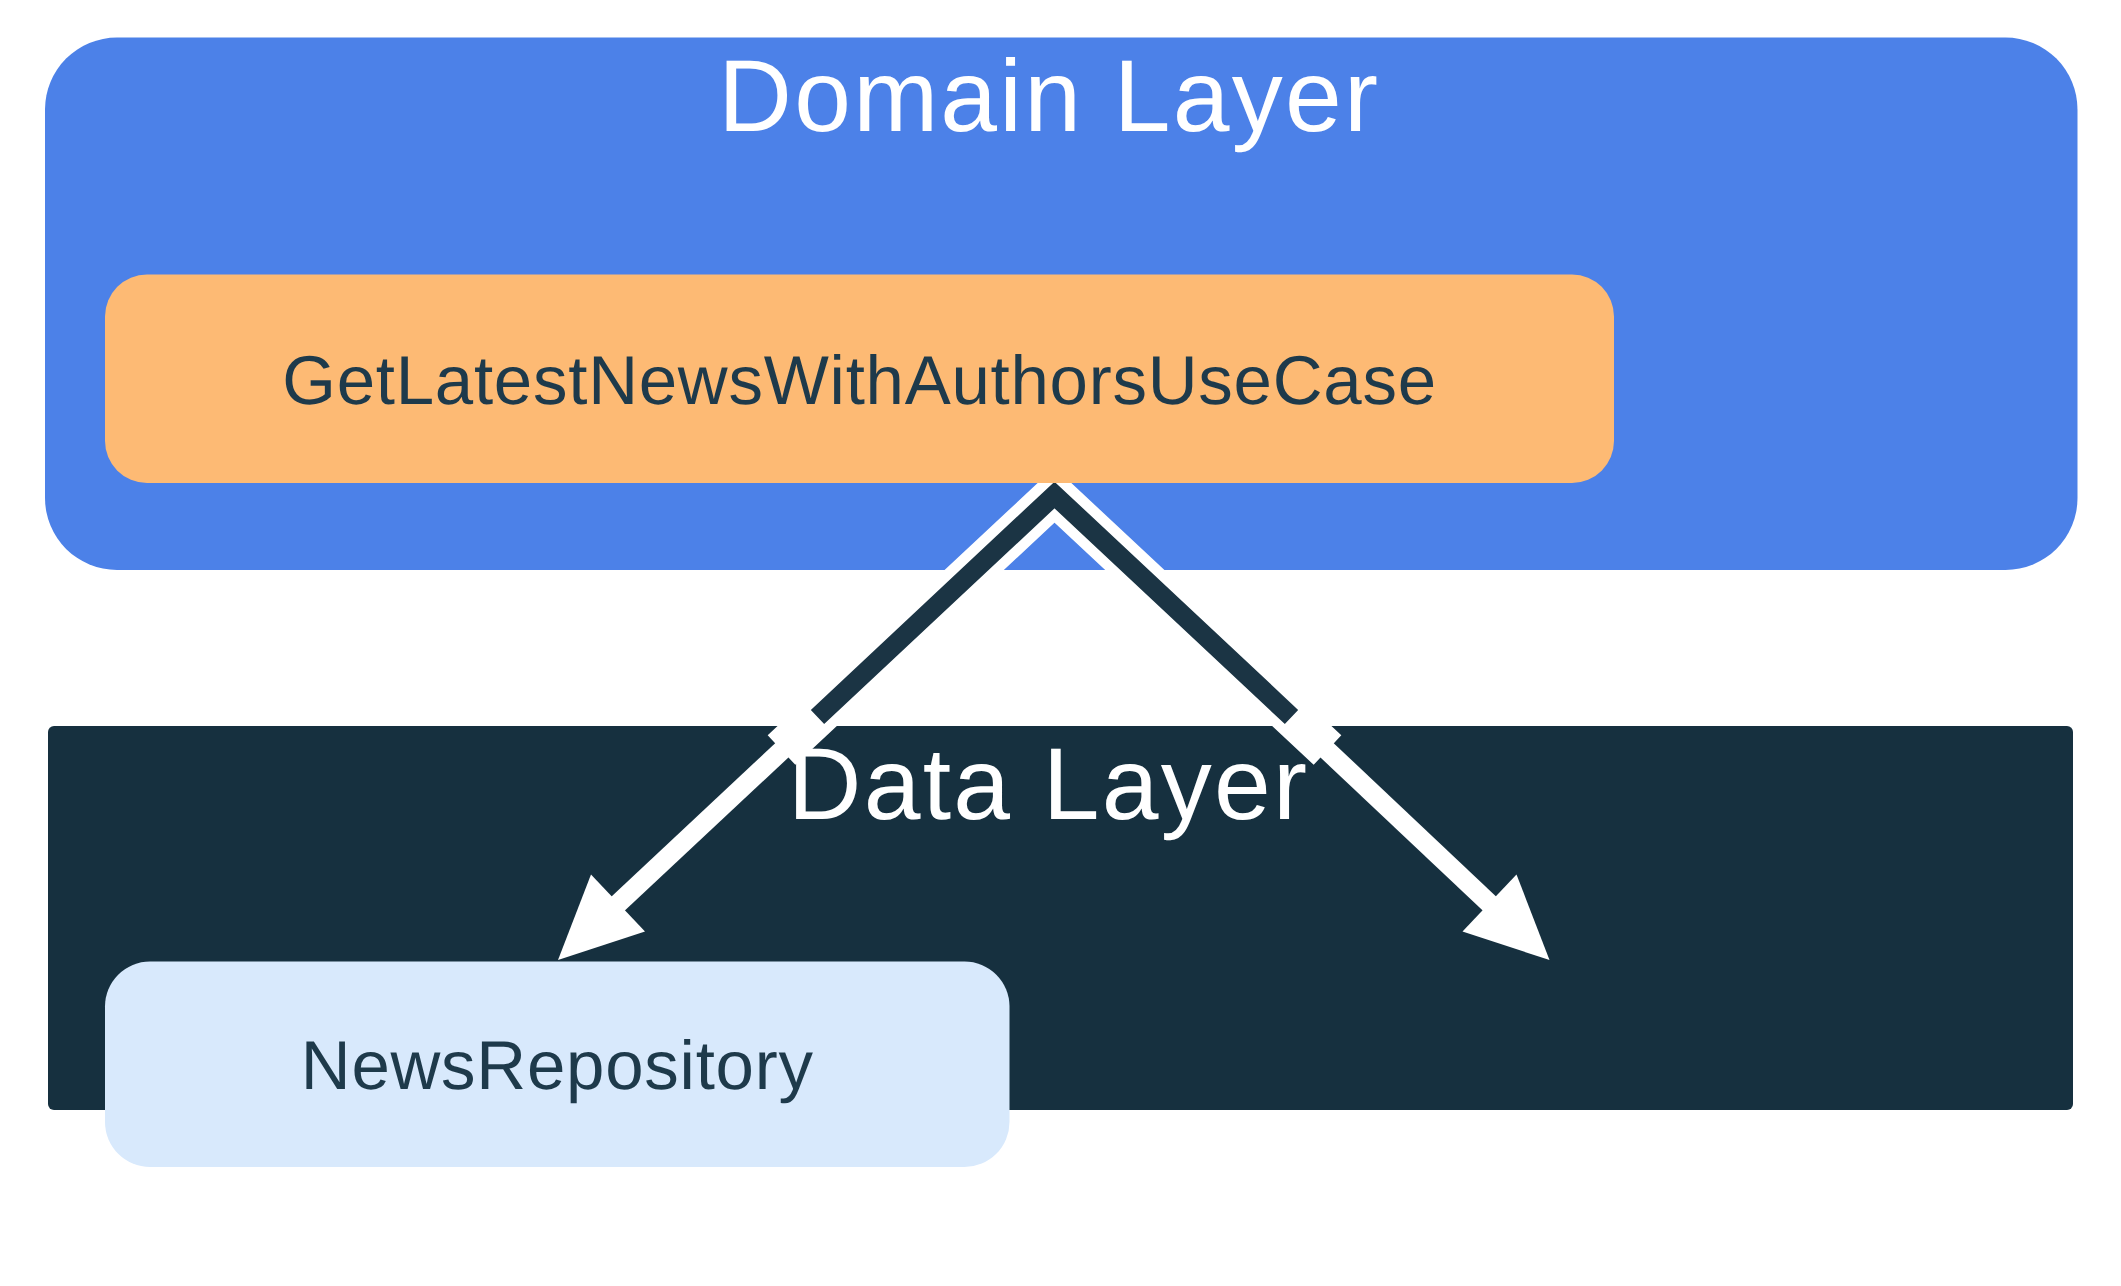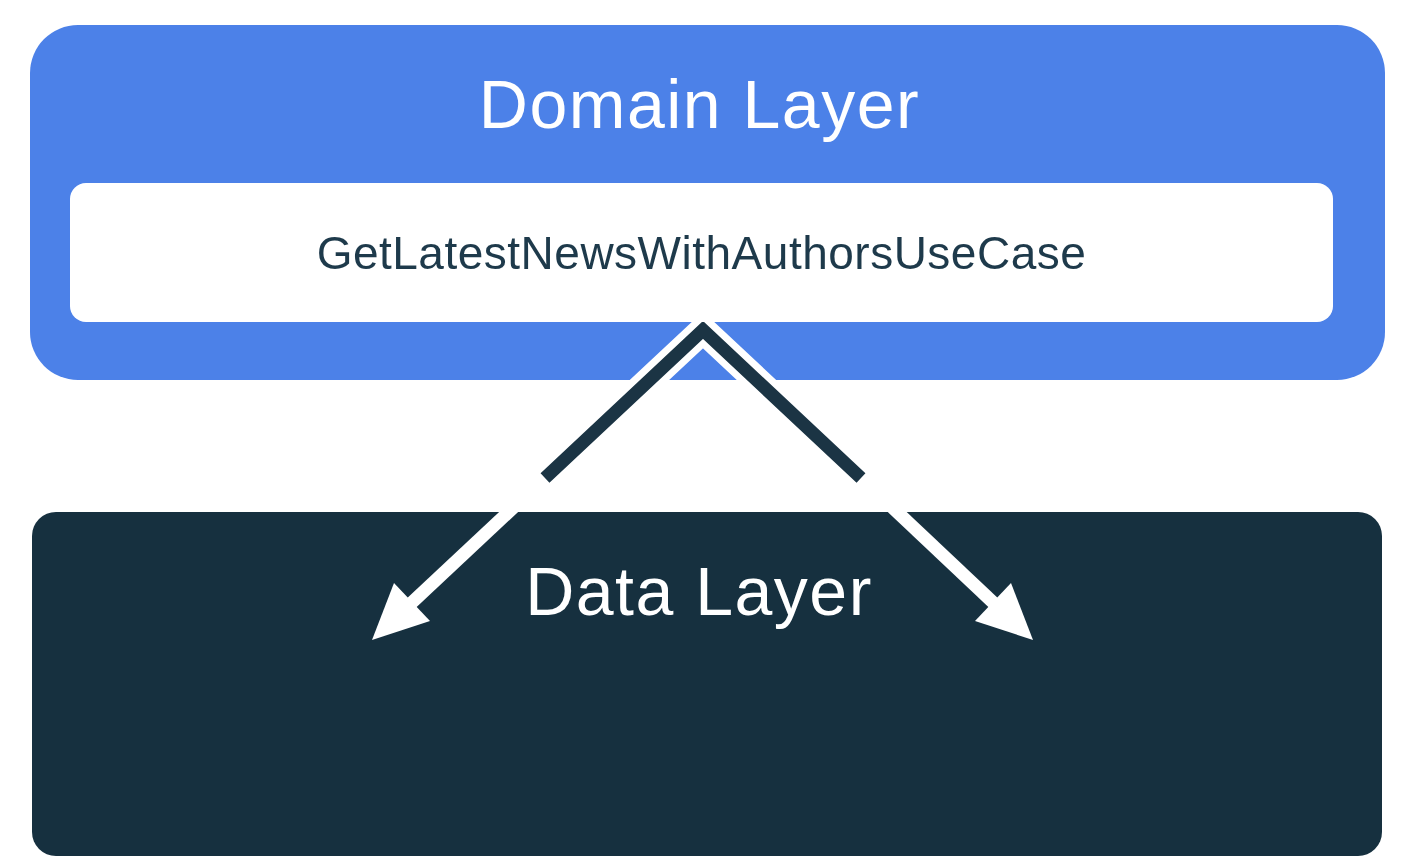--- a/index.html
+++ b/index.html
@@ -22,56 +22,54 @@
     left: 30px; top: 25px;
     width: 1355px; height: 355px;
     background: #4c81e8;
     border-radius: 48px;
   }
   .layer-title-area {
     position: absolute;
     left: 0; top: 0; right: 16px;
     height: 158px;
     display: flex;
-    align-items: center;
     justify-content: center;
   }
   .layer-title {
     color: #ffffff;
     font-size: 68px;
     font-weight: 400;
     letter-spacing: 1.5px;
     white-space: nowrap;
   }
   .use-case-node {
     position: absolute;
     left: 40px; top: 158px;
-    width: 1263px; height: 139px;
-    background: #ffffff;
-    border-radius: 16px;
+    width: 1006px; height: 139px;
+    background: #fdba74;
+    border-radius: 28px;
     display: flex;
     align-items: center;
     justify-content: center;
     z-index: 2;
   }
   .node-label {
     color: #1e3a4b;
     font-size: 46px;
     font-weight: 400;
     letter-spacing: 0.5px;
     white-space: nowrap;
   }
   
   .data-box {
     position: absolute;
     left: 32px; top: 484px;
-    width: 1350px; height: 344px;
+    width: 1350px; height: 256px;
     background: #16303f;
-    border-radius: 24px;
-    margin-top: 28px;
+    border-radius: 4px;
   }
   .data-box .layer-title-area { height: 157px; }
   .repo-node {
     position: absolute;
     top: 157px;
     height: 137px;
     border-radius: 30px;
     display: flex;
     align-items: center;
     justify-content: center;
@@ -107,20 +105,23 @@
     </div>
     <div class="use-case-node">
       <div class="node-label">GetLatestNewsWithAuthorsUseCase</div>
     </div>
   </div>
 
   <div class="data-box">
     <div class="layer-title-area">
       <div class="layer-title">Data Layer</div>
     </div>
+    <div class="repo-node repo-news">
+      <div class="node-label">NewsRepository</div>
+    </div>
   </div>
 
   <svg class="arrows-svg" viewBox="0 0 1414 857" xmlns="http://www.w3.org/2000/svg">
 
     <polyline points="521,500 703,330 885,500" fill="none" stroke-width="27" stroke-miterlimit="12" stroke="#ffffff"></polyline>
 
     <polyline points="545,478 703,330 861,478" fill="none" stroke-width="13" stroke-miterlimit="12" stroke="#1b3444"></polyline>
 
     <line x1="530" y1="492" x2="405" y2="609" stroke-width="13" stroke="#ffffff"></line>
     <polygon points="372,640 430,621 394,583" fill="#ffffff"></polygon>

